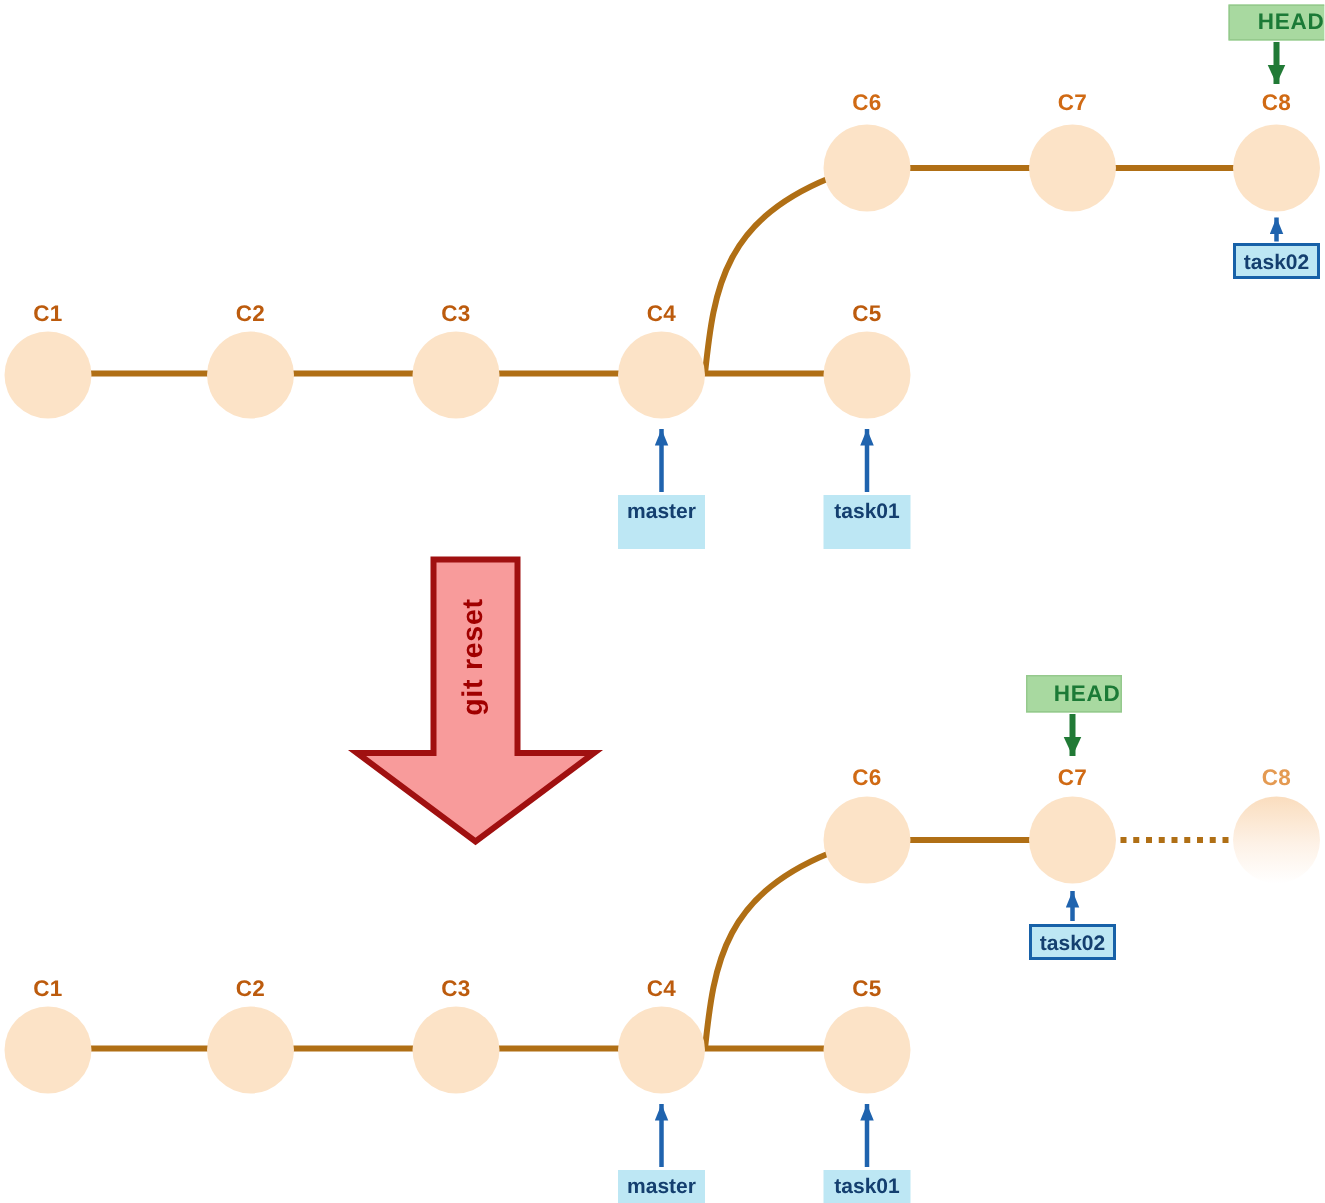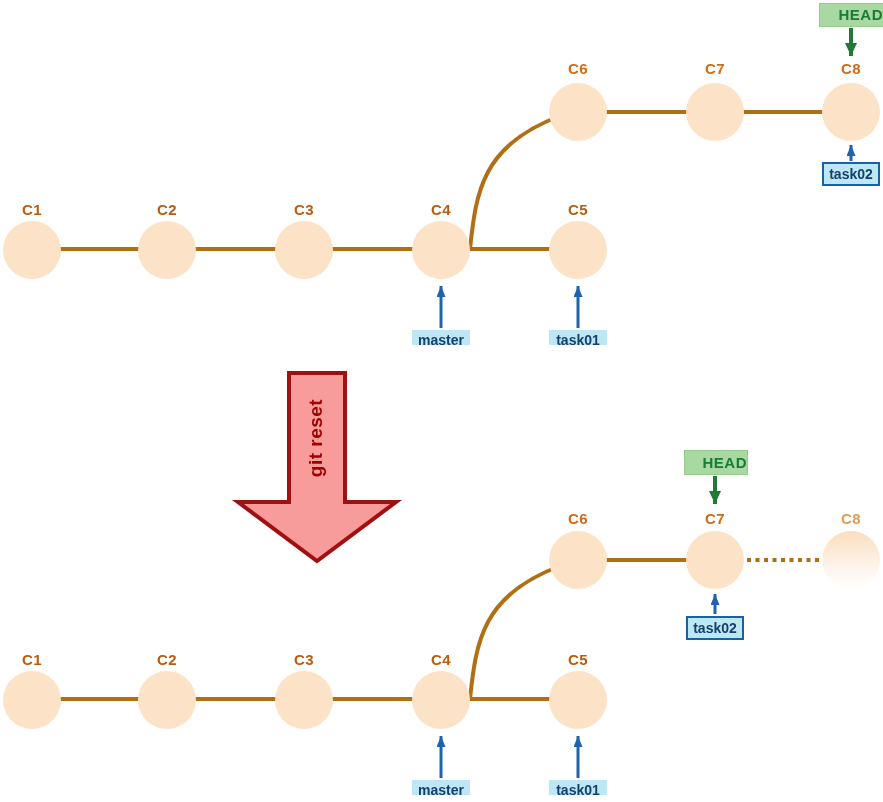--- a/index.html
+++ b/index.html
@@ -11,21 +11,21 @@
         background:var(--commitFill);z-index:2;}
   .node.faded{background:linear-gradient(180deg,#faddbe 0%,rgba(252,231,211,.55) 55%,rgba(255,255,255,0) 100%);}
 
   .nlabel{position:absolute;width:60px;text-align:center;font-weight:bold;font-size:15px;
           letter-spacing:.3px;color:var(--commitLabel);z-index:3;}
   .nlabel.branch{color:var(--commitLabelBranch);}
   .nlabel.faded{color:var(--commitLabelFaded);}
 
   .ref{position:absolute;text-align:center;font-weight:bold;font-size:14px;
        color:var(--refText);background:var(--refBg);z-index:3;}
-  .ref.plain{width:58px;height:15px;line-height:21px;}
+  .ref.plain{width:58px;height:36px;line-height:21px;}
   .ref.boxed{width:54px;height:20px;line-height:20px;border:2px solid var(--refBorder);}
 
   .headref{position:absolute;text-align:right;font-weight:bold;font-size:15px;letter-spacing:.5px;
            color:var(--headText);background:var(--headBg);border:1px solid var(--headBorder);z-index:3;}
 
   .op-label{position:absolute;left:247px;top:426px;width:140px;height:24px;text-align:center;
             font-weight:bold;font-size:19px;letter-spacing:.5px;color:var(--opText);
             transform:rotate(-90deg);z-index:3;}
 
   .trunk{stroke:var(--line);stroke-width:4;fill:none;}

